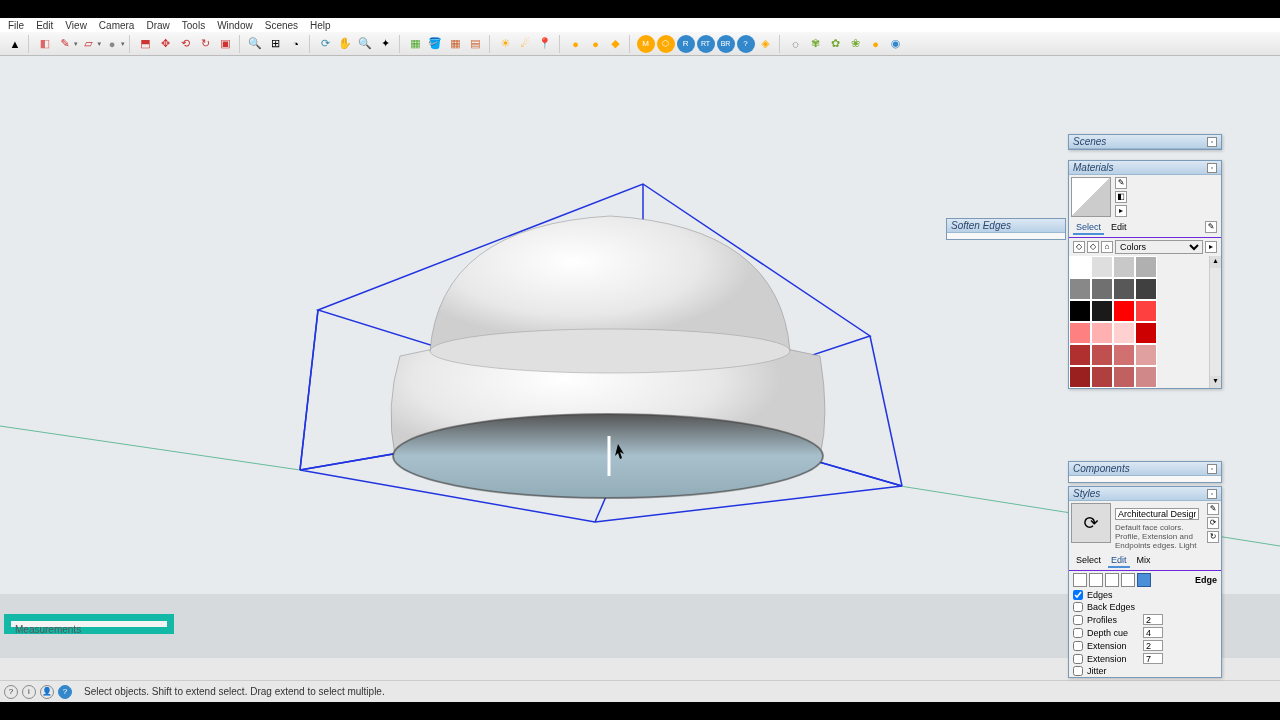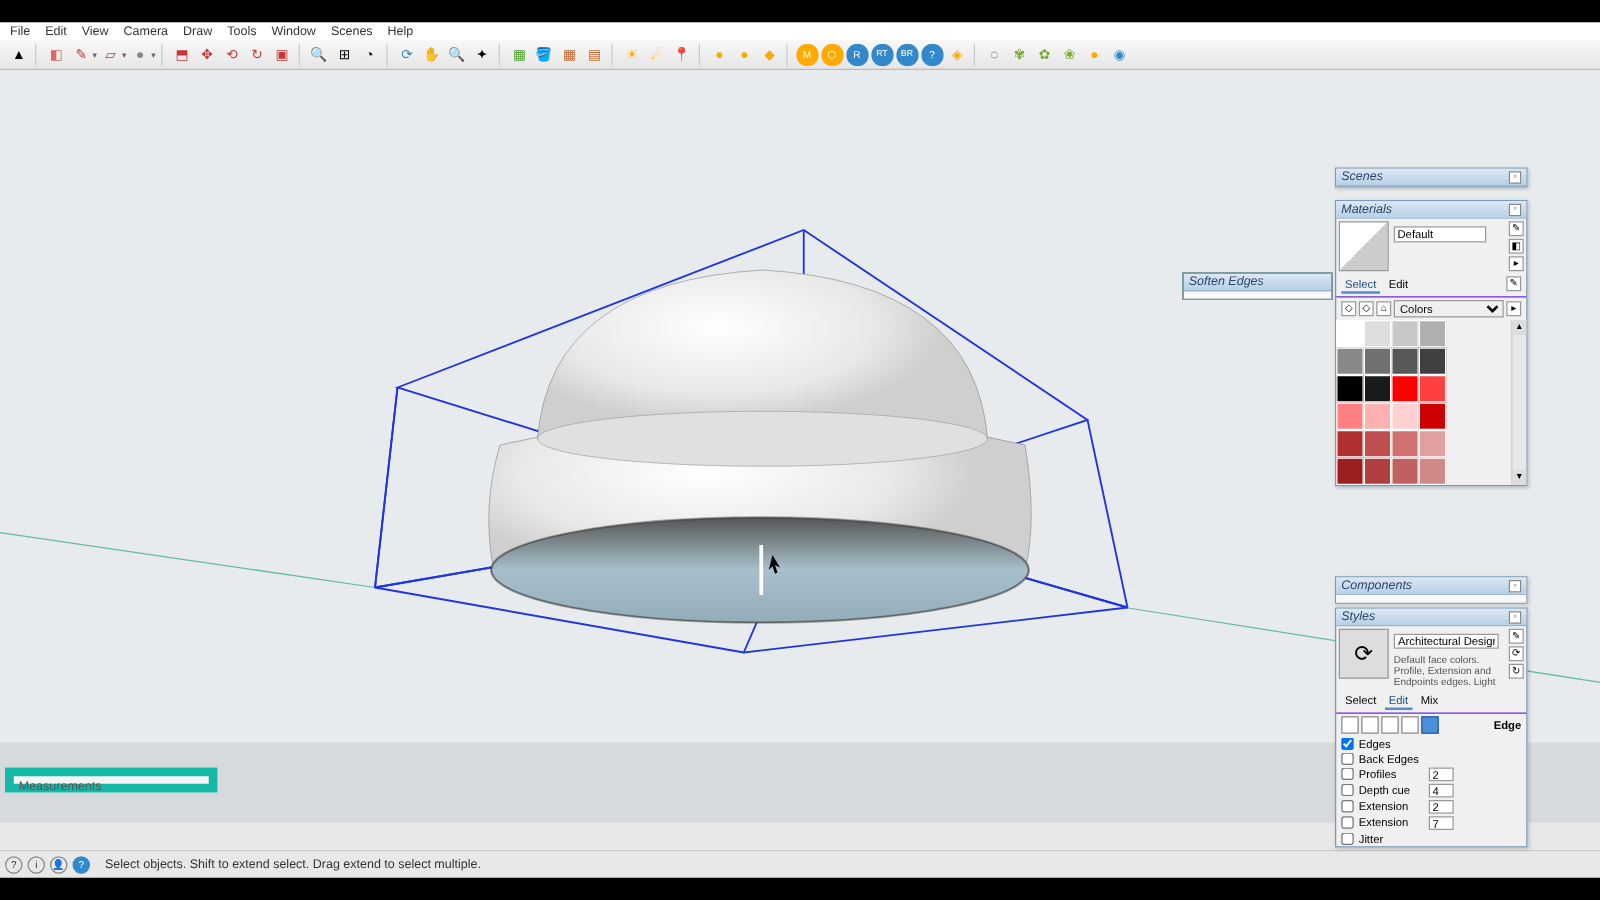--- a/index.html
+++ b/index.html
@@ -23,21 +23,21 @@
   .tiny { font-size: 9px; }
   .swatch { width: 22px; height: 22px; border: 1px solid #fff; display: inline-block; }
   .swatches { display: flex; }
   .matpanel .body { display: flex; }
   .thumb { width: 40px; height: 40px; border: 1px solid #999; background: linear-gradient(135deg,#fff 50%,#ccc 50%); margin: 2px; }
   .styles-thumb { width: 40px; height: 40px; border: 1px solid #999; background: #ddd; margin: 2px; display: flex; align-items: center; justify-content: center; font-size: 18px; }
   .tabs { display: flex; gap: 4px; border-bottom: 1px solid #6d28d9; padding: 2px 4px; font-size: 9px; }
   .tabs span { padding: 1px 3px; }
   .tabs .active { color: #1a4a8a; border-bottom: 2px solid #4a8fd8; }
   select.combo { font-size: 9px; height: 14px; border: 1px solid #999; }
-  .edge-options label { display: flex; gap: 4px; font-size: 9px; padding: 1px 4px; }
+  .edge-options label { display: flex; align-items: center; gap: 4px; font-size: 9px; padding: 1px 4px; }
   .edge-options input[type=checkbox] { width: 10px; height: 10px; }
   .edge-options input[type=text] { width: 20px; height: 11px; font-size: 9px; border: 1px solid #999; padding: 0 2px; }
   .soften { position: absolute; top: 200px; right: 214px; width: 120px; border: 1px solid #7a9ab8; background: #14532d; }
   .icon-btn { width: 12px; height: 12px; border: 1px solid #999; background: #fff; font-size: 8px; text-align: center; line-height: 10px; }
   .nav-btns { display: flex; gap: 2px; padding: 2px 4px; align-items: center; }
   .style-icons { display: flex; gap: 2px; padding: 2px 4px; align-items: center; }
   .style-icons .si { width: 14px; height: 14px; border: 1px solid #888; background: #fff; }
   .style-icons .si.active { background: #4a8fd8; border-color: #2a5a9a; }
   .scroll-track { position: absolute; top: 0; right: 0; bottom: 0; width: 12px; background: #e8e8e8; border-left: 1px solid #ccc; }
   .scroll-track .up, .scroll-track .down { height: 12px; font-size: 8px; text-align: center; background: #ddd; }
@@ -183,23 +183,20 @@
     </div>
   </div>
 
   <div class="panel matpanel" style="top:142px">
     <div class="panel-hdr">
       <span>Materials</span>
       <span class="x">▫</span>
     </div>
     <div class="body">
       <div class="thumb"></div>
-      <div style="flex:1;padding:2px">
-        <input class="tiny" style="width: 74px; height: 13px; border: 1px solid rgb(153, 153, 153); padding: 0px 2px;" value="Default">
-      </div>
       <div style="display:flex;flex-direction:column;gap:2px;padding:2px">
         <div class="icon-btn">✎</div>
         <div class="icon-btn">◧</div>
         <div class="icon-btn">▸</div>
       </div>
     </div>
     <div class="tabs">
       <span class="active">Select</span>
       <span>Edit</span>
       <span style="flex:1"></span>

